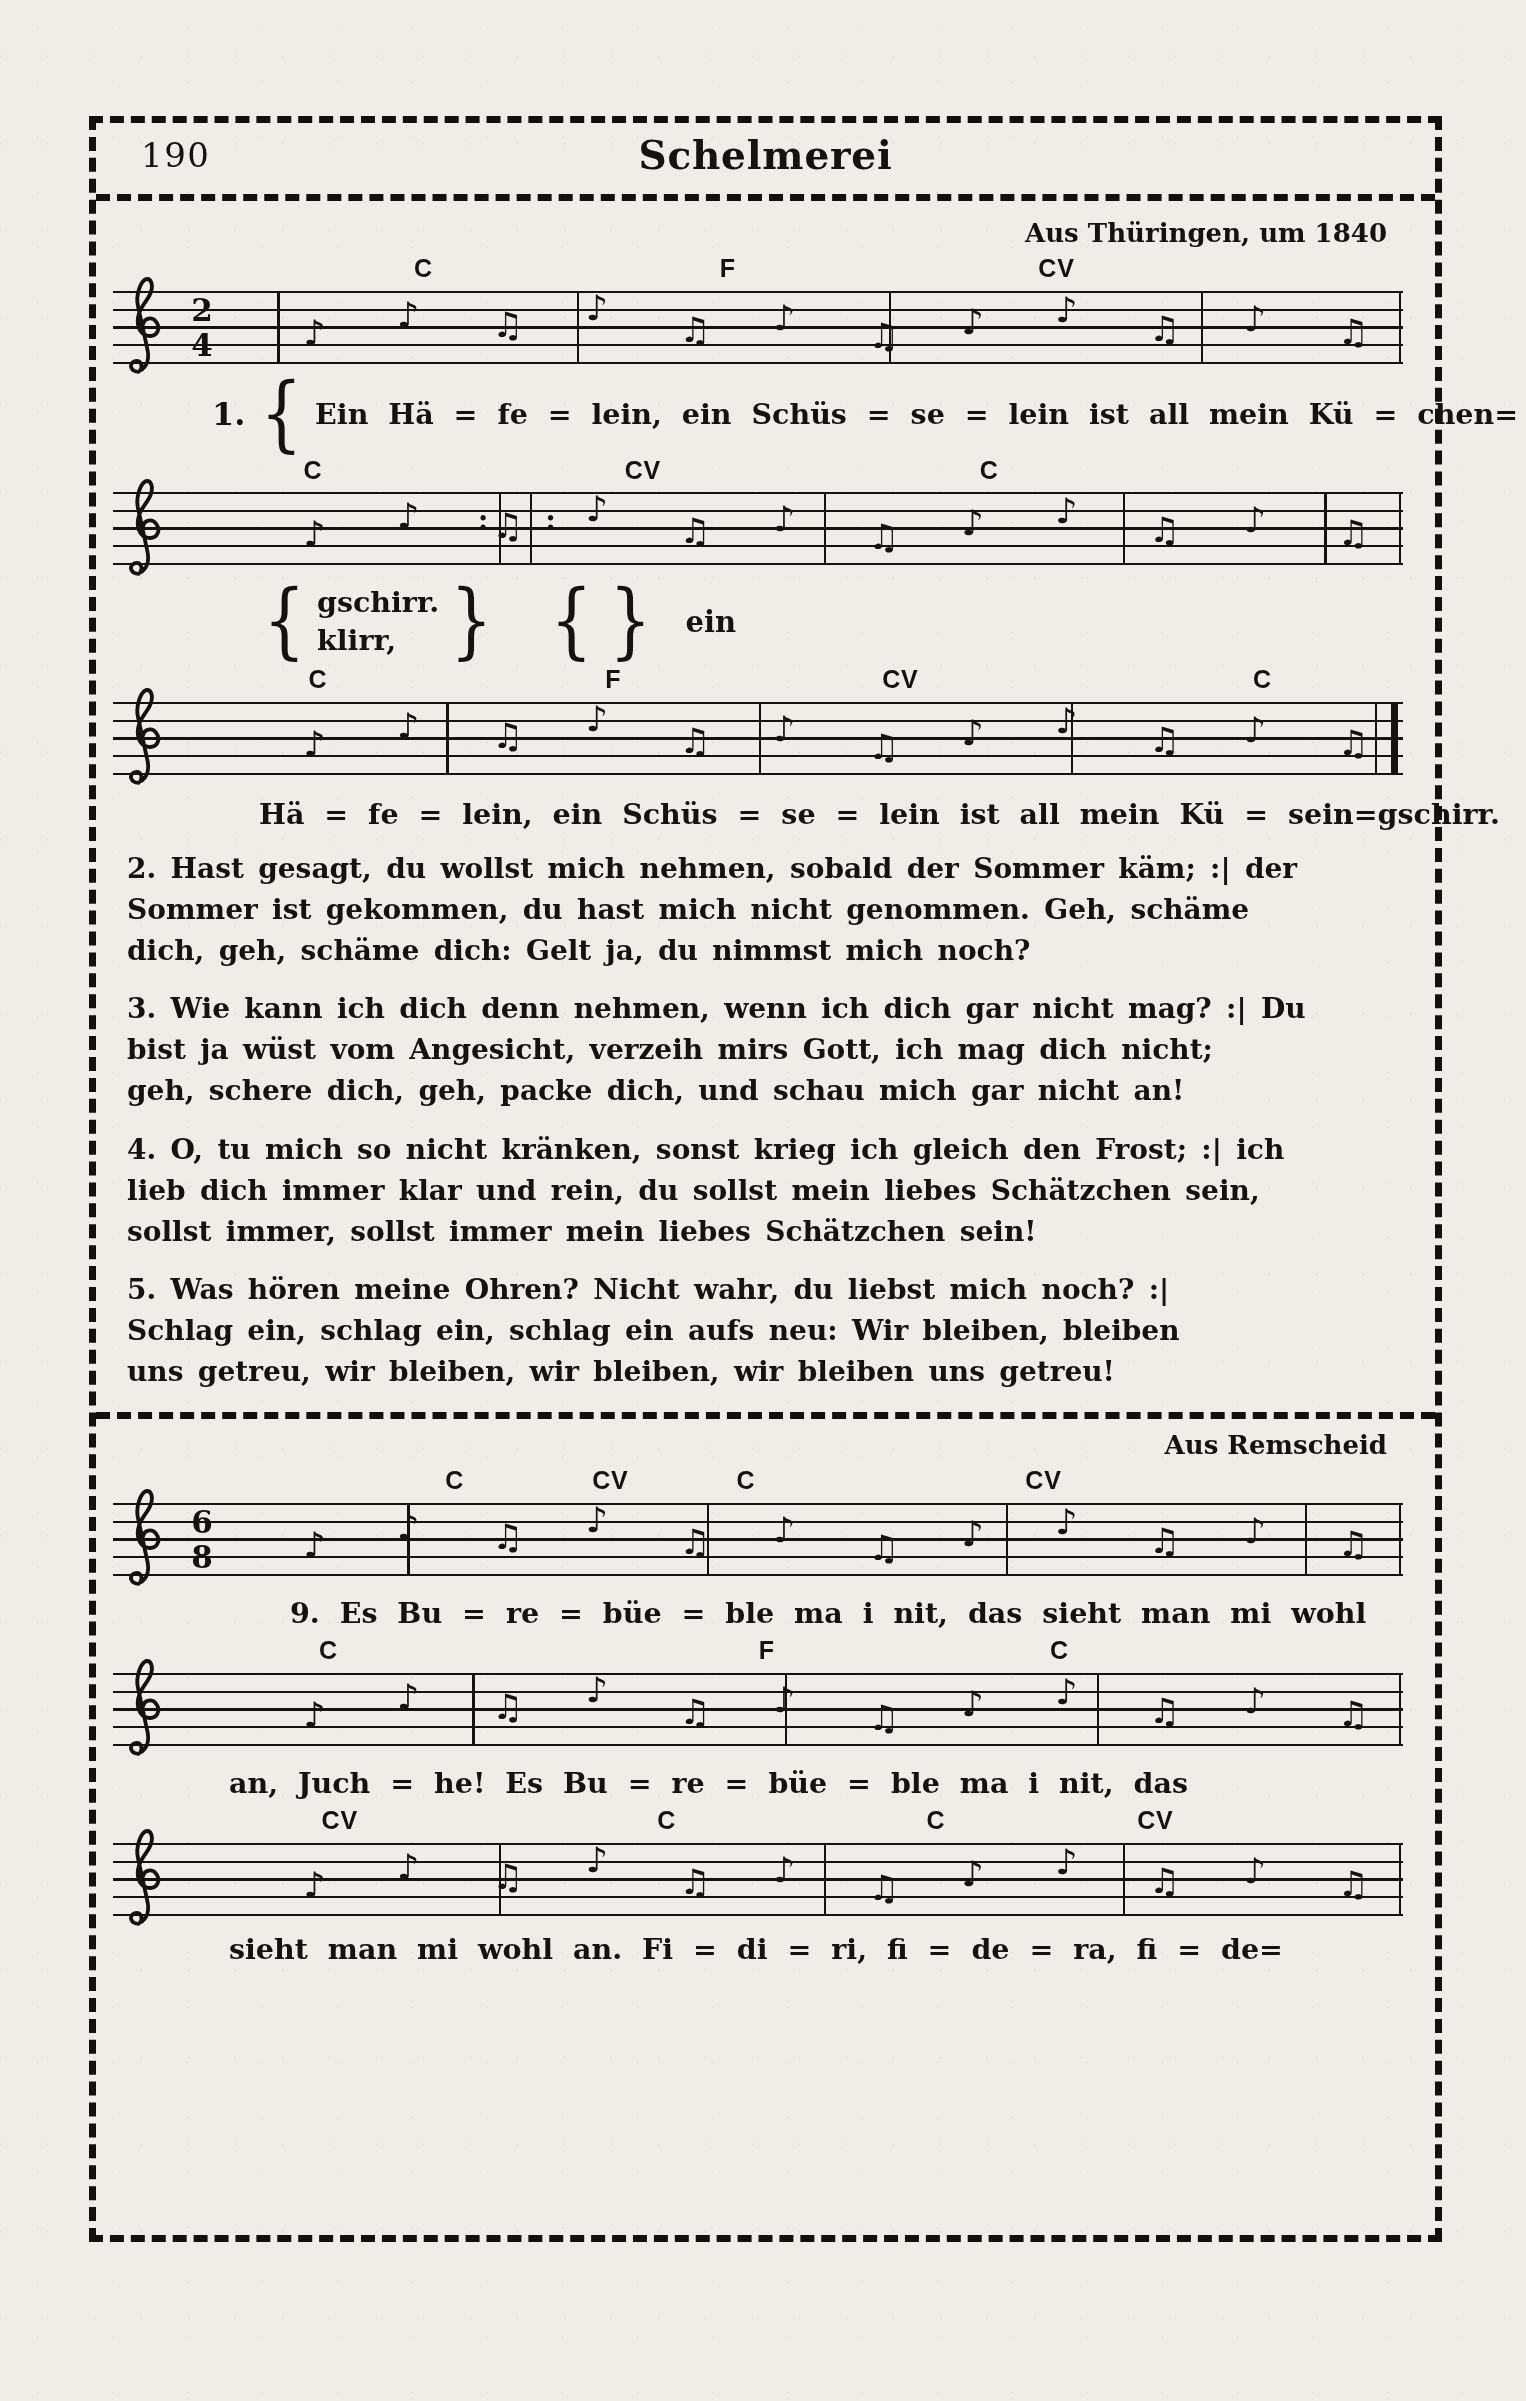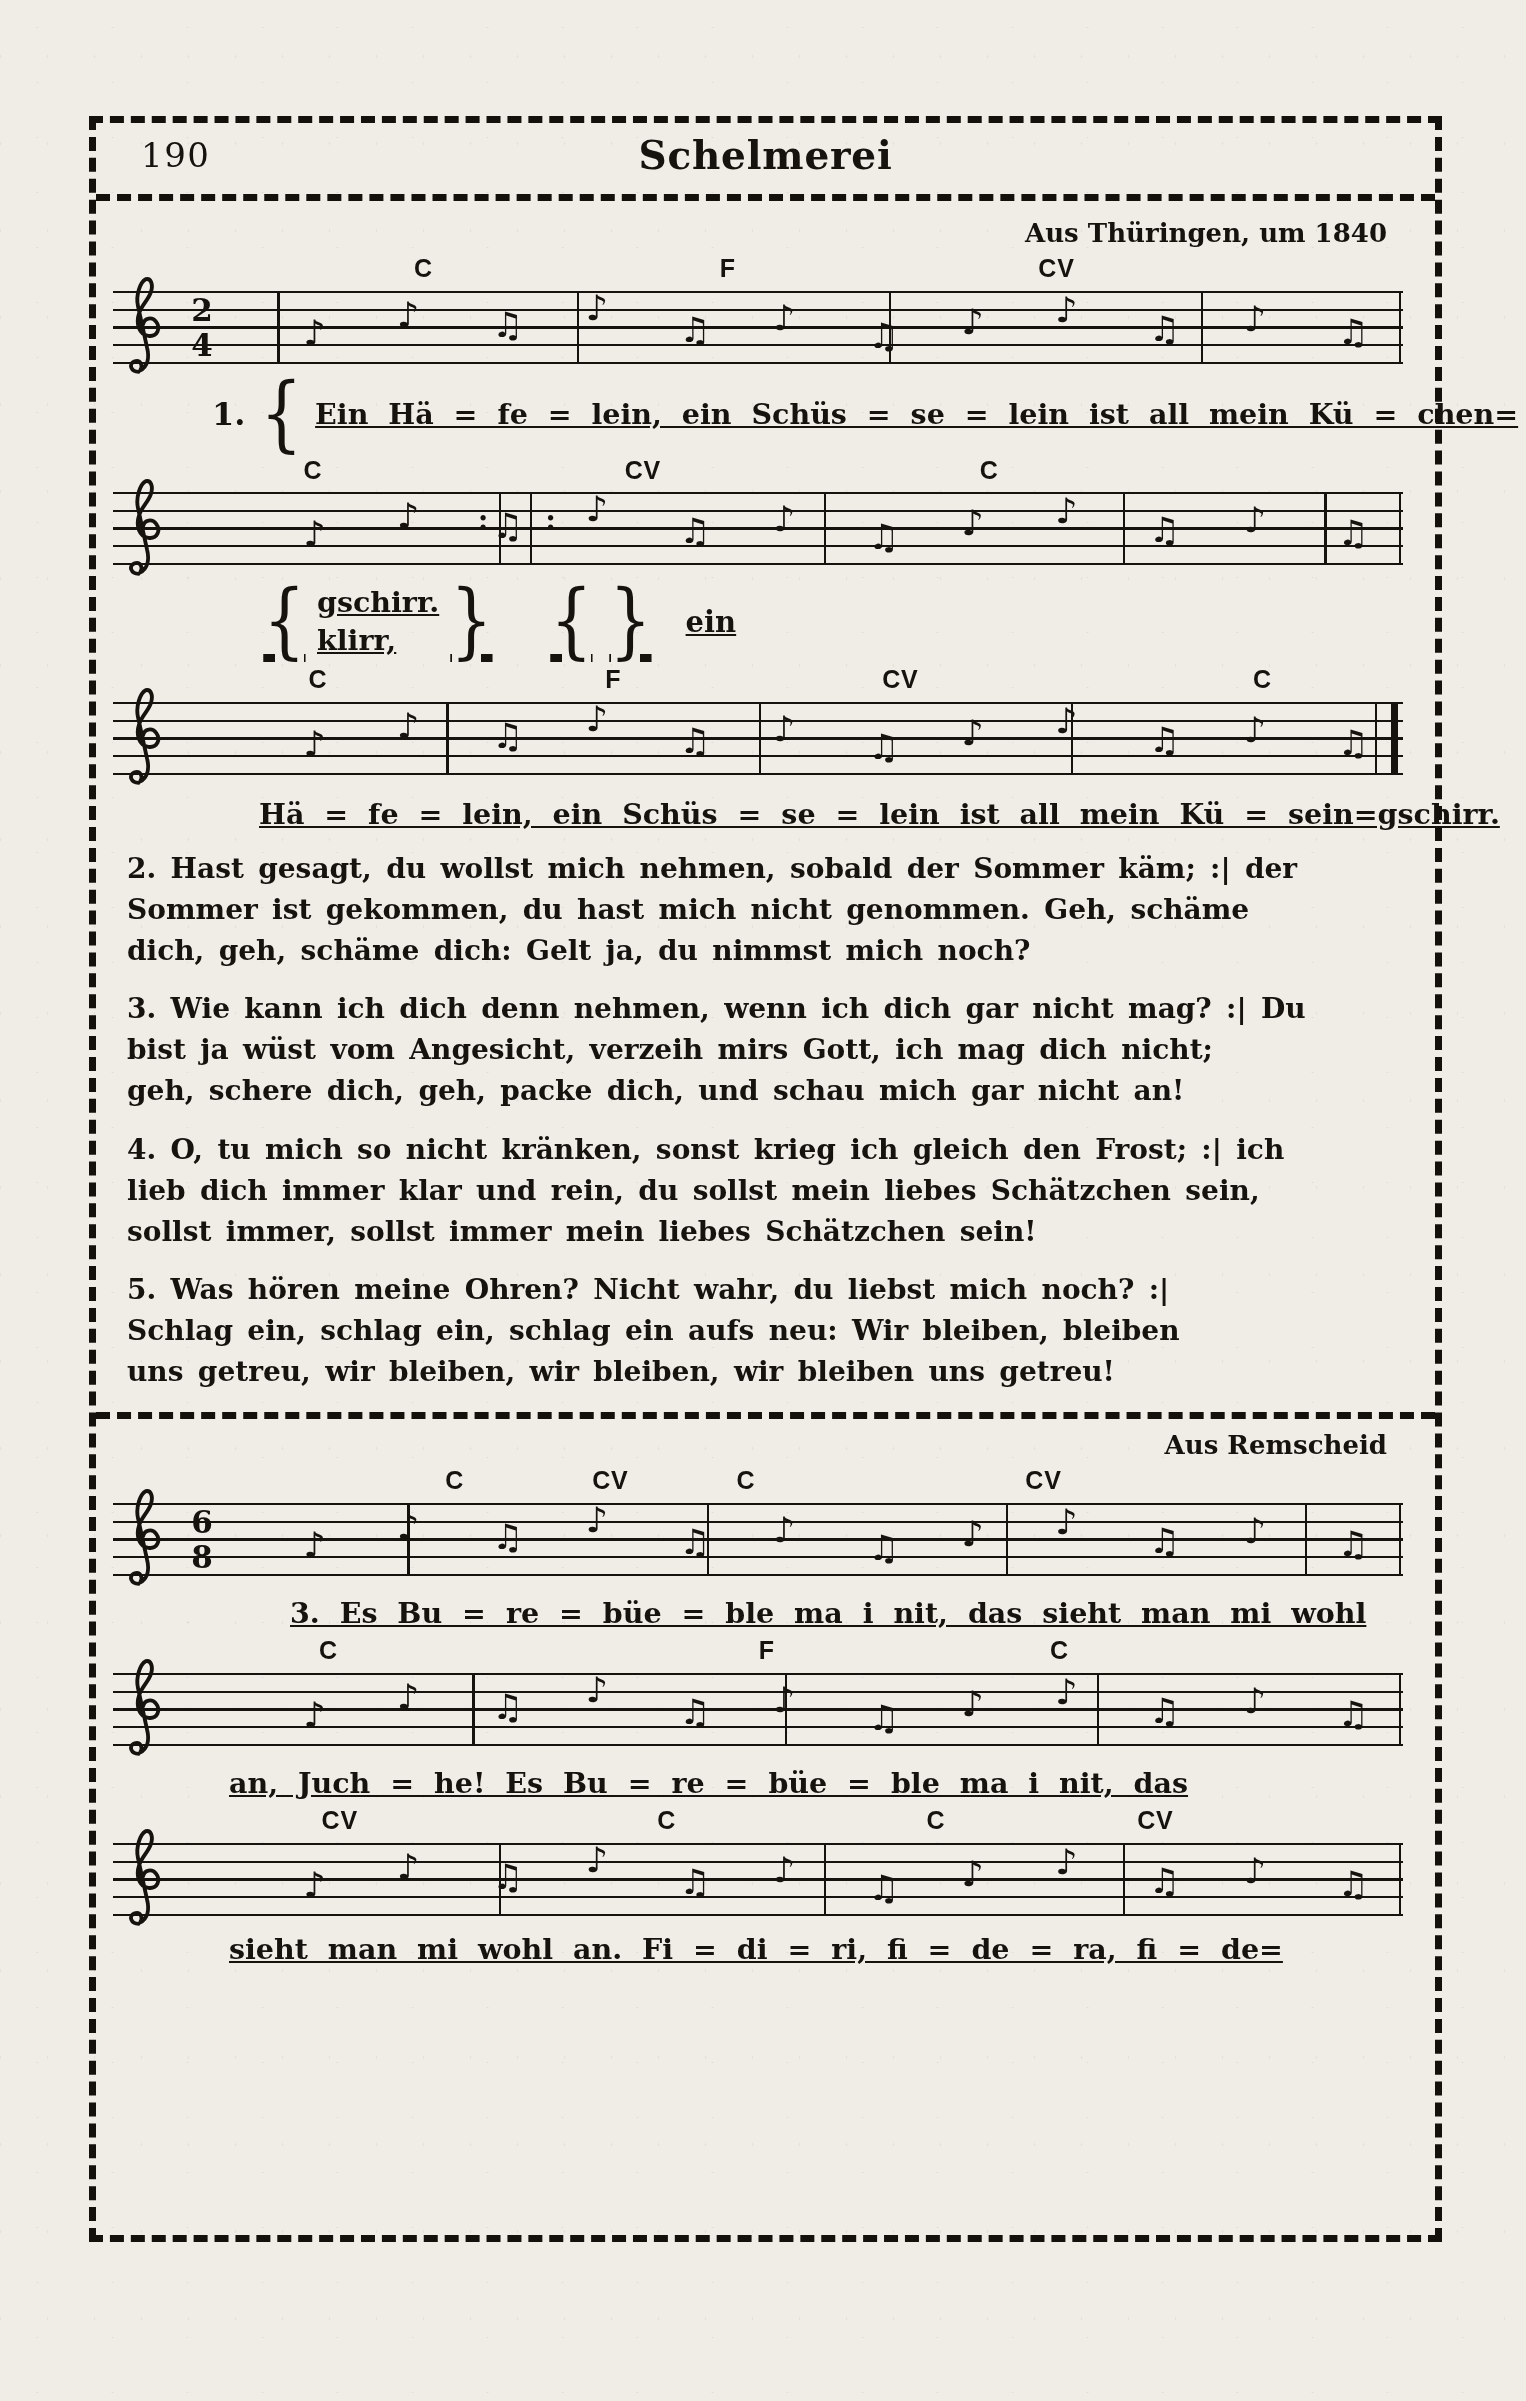--- a/index.html
+++ b/index.html
@@ -46,21 +46,21 @@
   .chord{
     position:absolute;top:-1.5px;font-family:"Liberation Sans","DejaVu Sans",sans-serif;
     font-size:25px;font-weight:700;letter-spacing:0.8px;
   }
   .bar{ position:absolute;top:35px;height:73px;width:2.3px;background:#16130f; }
   .bar.thick{ width:7px; }
   .dots{ position:absolute;top:49px;font-size:29px;font-weight:700;font-style:normal;line-height:1; }
   .note{ position:absolute;font-family:"DejaVu Sans","Liberation Sans",sans-serif;font-size:35px;line-height:1; }
 
   
-  .lyr{ font-size:28.5px;font-weight:700;word-spacing:10px;white-space:nowrap;text-decoration:underline; }
+  .lyr{ font-size:28.5px;font-weight:700;word-spacing:10px;white-space:nowrap; }
   .v1row{ display:flex;align-items:center;margin:1.5px 0 0 116px;gap:7.7px; }
   .vnum{ font-size:32px;font-weight:700;margin-right:1.5px; }
   .brace{ font-size:83px;font-weight:400;line-height:.85;transform:scaleX(.8); }
   .stack{ line-height:1.32; }
   .refrow{ display:flex;align-items:center;margin:4.6px 0 0 162px;gap:6.2px; }
   .refgap{ width:34px; }
   .reftail{ margin-left:23px;font-size:29px;font-weight:700; }
   .controw{ margin:7.7px 0 0 163px; }
 
   .verses{ margin:14px 28px 8px 31px; }
@@ -228,21 +228,21 @@
       <span class="note" style="left:36.7%;top:35px">♪</span>
       <span class="note" style="left:43.9%;top:57px">♫</span>
       <span class="note" style="left:51.1%;top:45px">♪</span>
       <span class="note" style="left:58.4%;top:63px">♫</span>
       <span class="note" style="left:65.6%;top:49px">♪</span>
       <span class="note" style="left:72.8%;top:37px">♪</span>
       <span class="note" style="left:80.0%;top:56px">♫</span>
       <span class="note" style="left:87.3%;top:46px">♪</span>
       <span class="note" style="left:94.5%;top:59px">♫</span>
     </div>
-  <div class="s2lyr1 lyr">3. Es Bu = re = büe = ble ma  i  nit, das sieht man mi wohl</div>
+  <div class="s2lyr1 lyr">9. Es Bu = re = büe = ble ma  i  nit, das sieht man mi wohl</div>
 
   <div class="staffrow">
       <svg class="clef" viewBox="0 0 60 160">
         <path d="M24 152 C12 152 8 140 17 136 C26 132 32 142 26 150 C38 144 41 130 37 114 L23 50 C19 32 27 12 35 8 C43 6 47 16 43 28 C39 40 29 48 25 60 C19 78 25 94 39 96 C53 98 59 84 51 74 C45 66 33 68 31 78" fill="none" stroke="#16130f" stroke-width="6" stroke-linecap="round"></path>
       </svg>
       <div class="slines"></div>
       <span class="chord" style="left:16.2%">C</span>
       <span class="chord" style="left:50%">F</span>
       <span class="chord" style="left:72.4%">C</span>
       <i class="bar" style="left:28%"></i>

